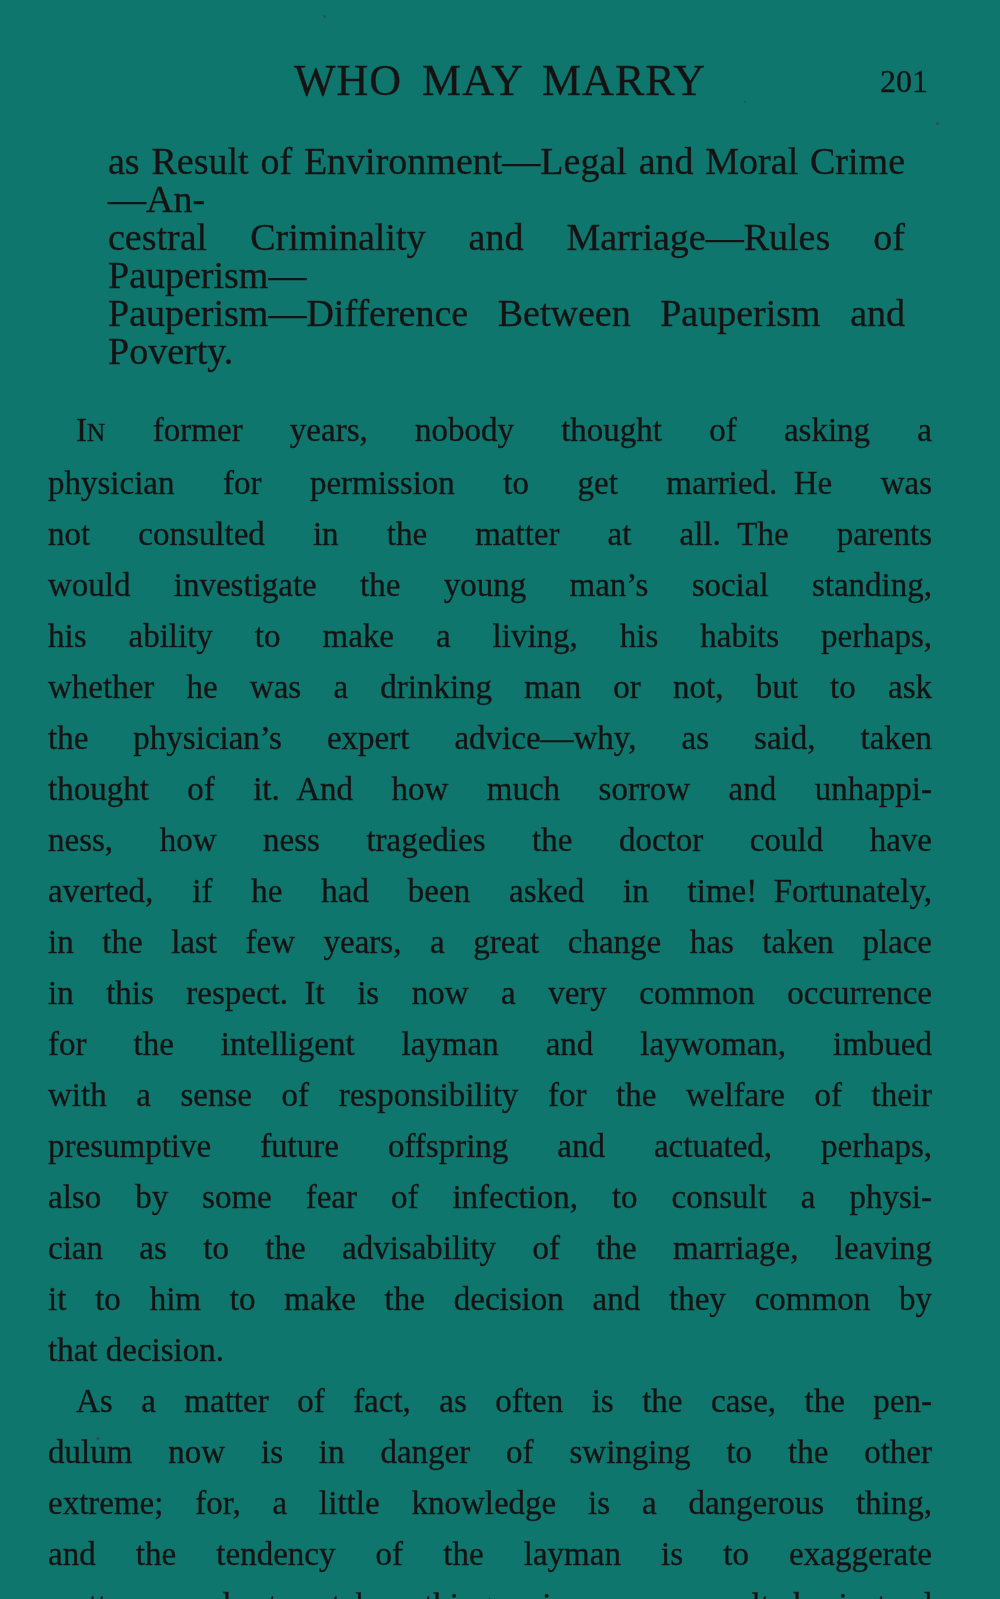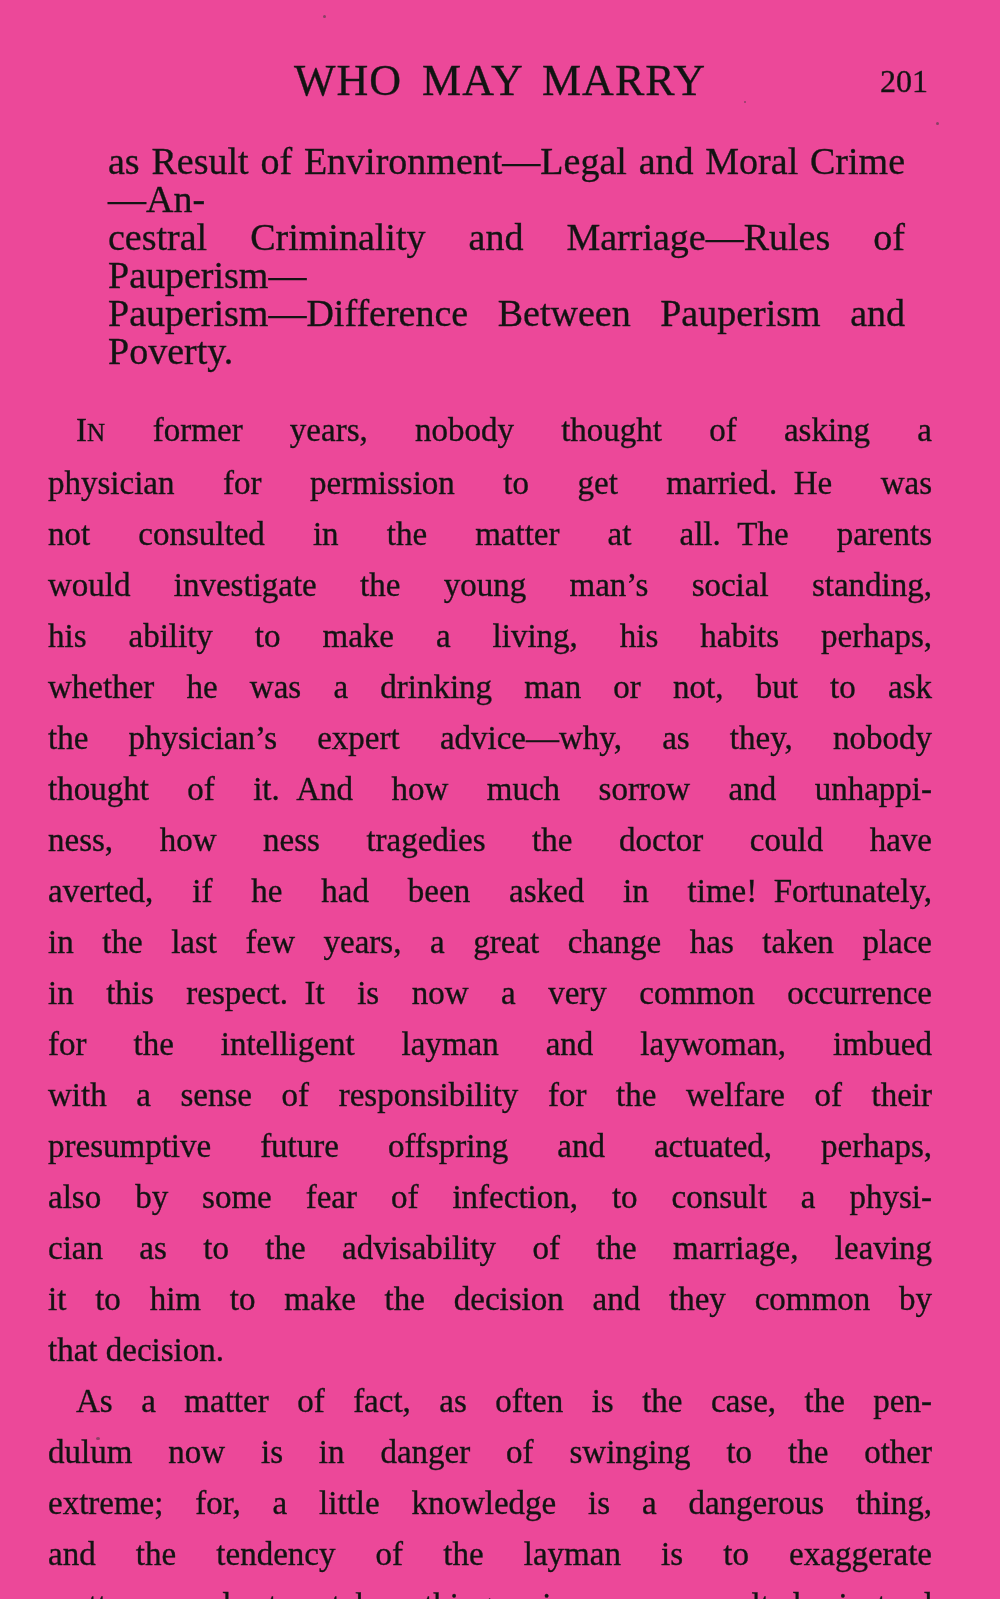--- a/index.html
+++ b/index.html
@@ -1,20 +1,20 @@
 <!DOCTYPE html>
 <html><head>
 <meta charset="utf-8">
 <style>
   html, body { margin: 0; padding: 0; background: #ffffff; }
   .page {
     position: relative;
     width: 1000px;
     height: 1599px;
-    background: #ec4899;
+    background: #0f766e;
     color: #131313;
     font-family: "Liberation Serif", "DejaVu Serif", serif;
     overflow: hidden;
     -webkit-text-stroke: 0.35px #1a1a1a;
   }
   .header {
     position: relative;
     margin-top: 58px;
     height: 46px;
   }
@@ -83,21 +83,21 @@
 
   <div class="body-text">
 
     <div>
       <div class="line indent"><span>I</span><span class="sc">N</span><span> former years, nobody thought of asking a</span></div>
       <div class="line">physician for permission to get married. He was</div>
       <div class="line">not consulted in the matter at all. The parents</div>
       <div class="line">would investigate the young man’s social standing,</div>
       <div class="line">his ability to make a living, his habits perhaps,</div>
       <div class="line">whether he was a drinking man or not, but to ask</div>
-      <div class="line">the physician’s expert advice—why, as they, nobody</div>
+      <div class="line">the physician’s expert advice—why, as said, taken</div>
       <div class="line">thought of it. And how much sorrow and unhappi-</div>
       <div class="line">ness, how ness tragedies the doctor could have</div>
       <div class="line">averted, if he had been asked in time! Fortunately,</div>
       <div class="line">in the last few years, a great change has taken place</div>
       <div class="line">in this respect. It is now a very common occurrence</div>
       <div class="line">for the intelligent layman and laywoman, imbued</div>
       <div class="line">with a sense of responsibility for the welfare of their</div>
       <div class="line">presumptive future offspring and actuated, perhaps,</div>
       <div class="line">also by some fear of infection, to consult a physi-</div>
       <div class="line">cian as to the advisability of the marriage, leaving</div>

